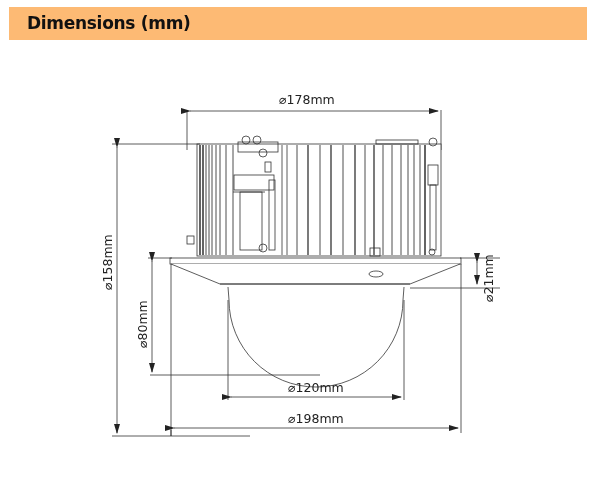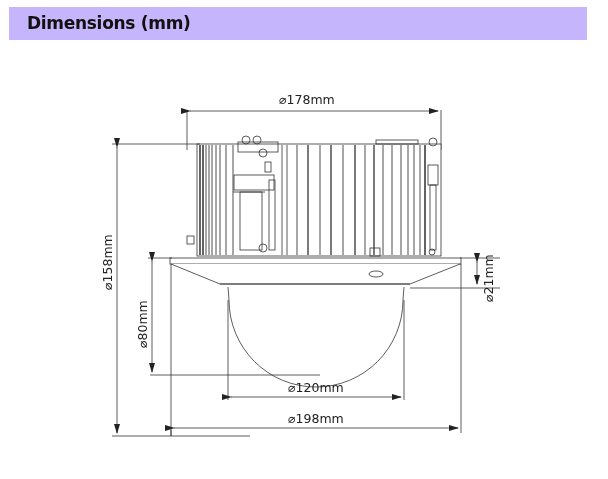--- a/index.html
+++ b/index.html
@@ -1,17 +1,17 @@
 <!DOCTYPE html>
 <html><head>
 <meta charset="utf-8">
 <style>
   html,body{margin:0;padding:0;background:#ffffff;}
   body{width:608px;height:479px;position:relative;overflow:hidden;font-family:"DejaVu Sans",sans-serif;}
-  .header{position:absolute;left:9px;top:7px;width:578px;height:33px;background:#c4b5fd;}
+  .header{position:absolute;left:9px;top:7px;width:578px;height:33px;background:#fdba74;}
   .header-title{position:absolute;left:18px;top:6px;font-family:"DejaVu Sans",sans-serif;font-weight:bold;font-size:17px;color:#111;letter-spacing:-0.3px;}
   svg{position:absolute;left:0;top:0;}
   .dim{font-family:"DejaVu Sans",sans-serif;font-size:12.5px;fill:#222;}
 </style>
 </head>
 <body>
 
 <div class="header">
   <div class="header-title">Dimensions (mm)</div>
 </div>

